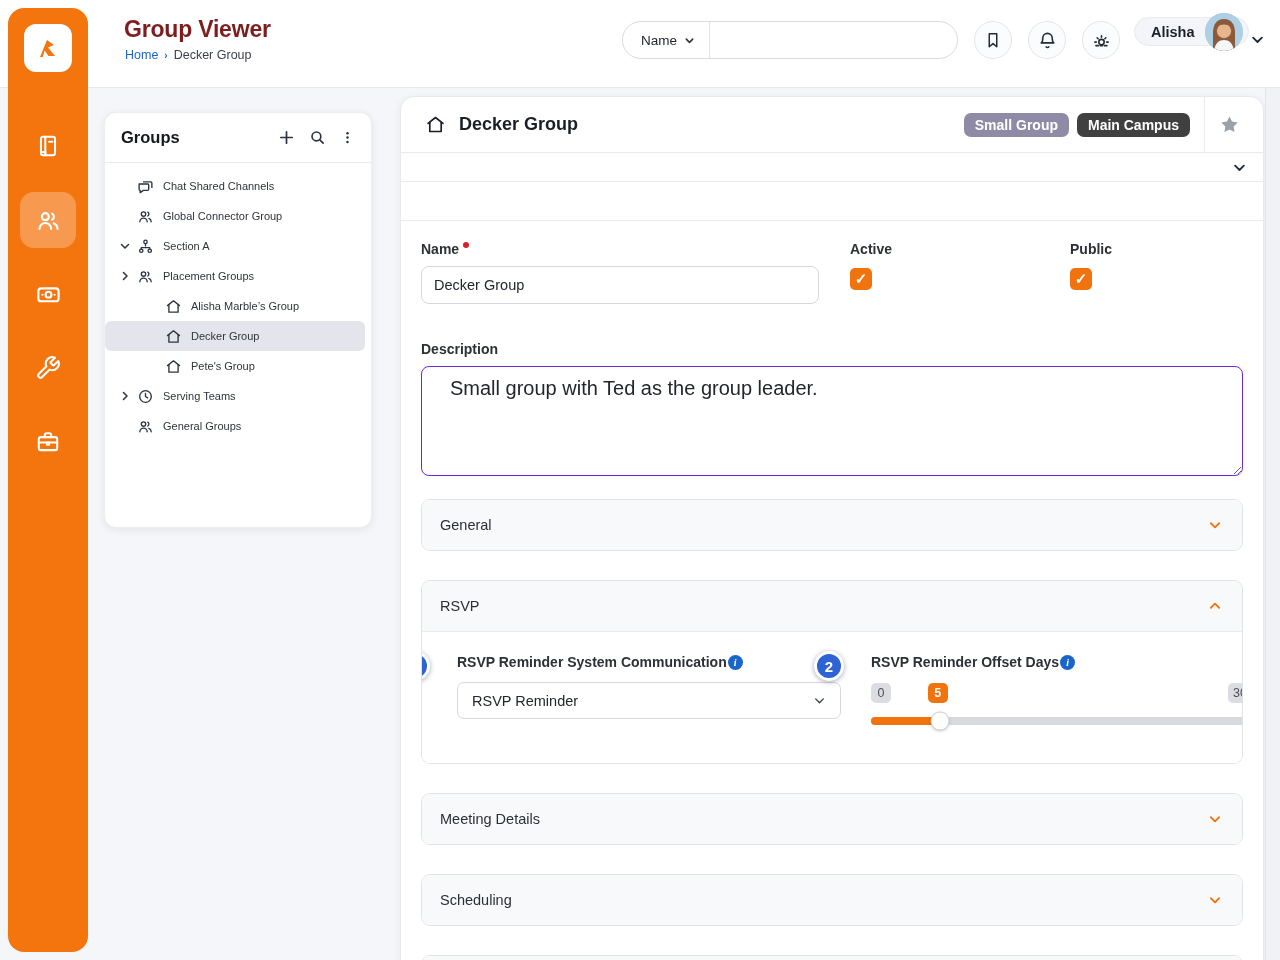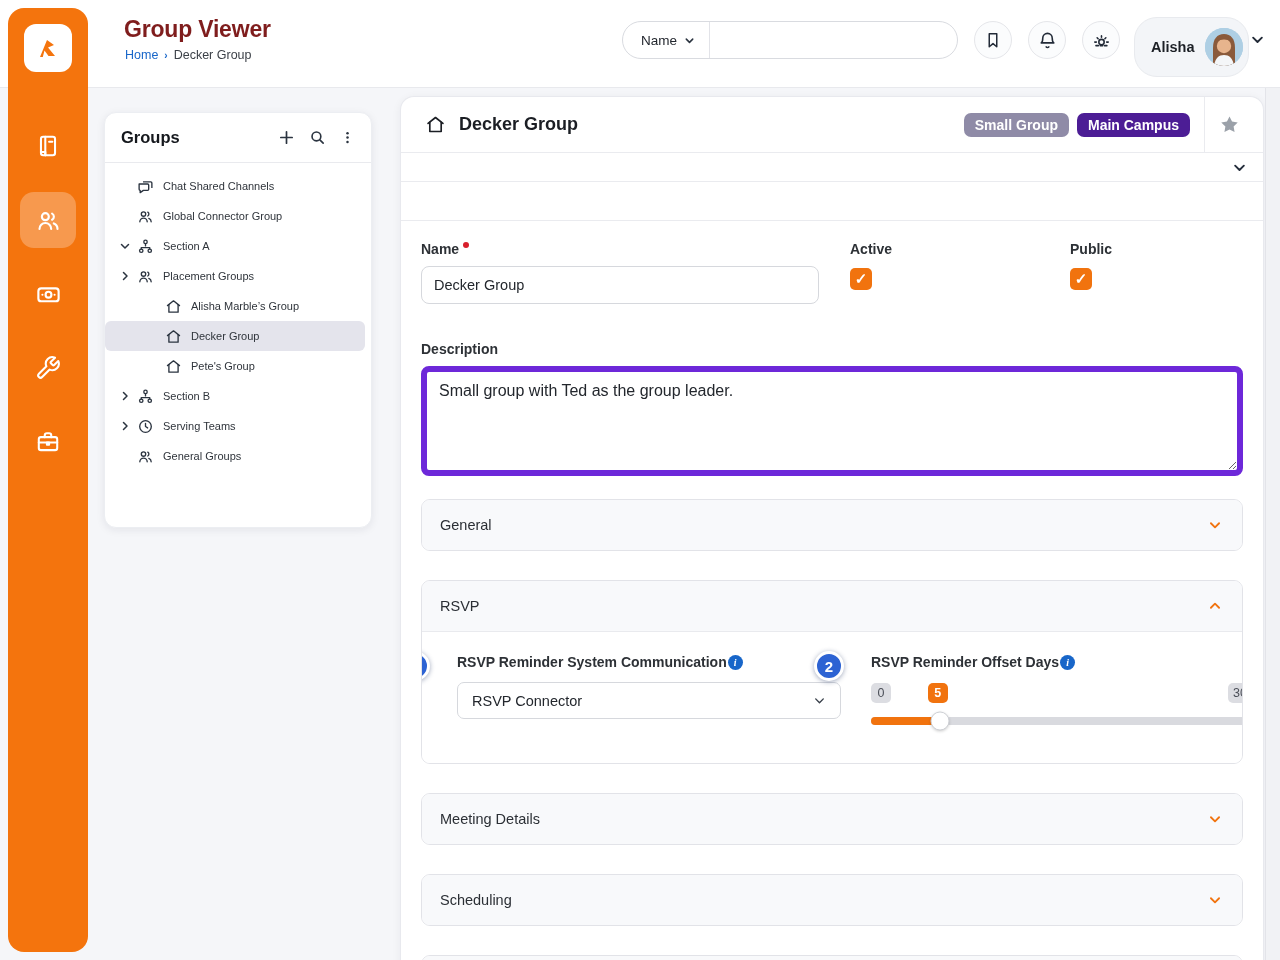--- a/index.html
+++ b/index.html
@@ -13,21 +13,21 @@
   .breadcrumb { position:absolute; left:125px; top:48px; font-size:12.5px; display:flex; gap:6px; align-items:center; }
   .breadcrumb .bc-home { color:#1866c9; cursor:pointer; }
   .breadcrumb .bc-sep { color:#1866c9; font-size:10px; font-weight:bold; }
   .breadcrumb .bc-cur { color:#3c4148; }
 
   .search-pill { position:absolute; left:622px; top:21px; width:336px; height:38px; background:#fff; border:1px solid #d9dbe0; border-radius:19px; display:flex; align-items:center; }
   .search-filter { display:flex; align-items:center; gap:7px; padding:0 14px 0 18px; height:100%; font-size:13.5px; color:#23272e; cursor:pointer; border-right:1px solid #e2e3e8; }
   .search-input { flex:1; border:none; outline:none; background:transparent; height:100%; padding:0 14px; font-size:13.5px; border-radius:0 19px 19px 0; }
 
   .icon-btn { position:absolute; top:21px; width:38px; height:38px; border-radius:50%; background:#fbfcfd; border:1px solid #e5e6ea; display:flex; align-items:center; justify-content:center; color:#232b38; cursor:pointer; }
-  .user-chip { position:absolute; left:1134px; top:17px; height:60px; padding:0 5px 0 16px; border-radius:23px; background:#f3f5f8; border:1px solid #e8eaee; display:flex; align-items:center; gap:10px; cursor:pointer; }
+  .user-chip { position:absolute; left:1134px; top:17px; height:29px; padding:0 5px 0 16px; border-radius:23px; background:#f3f5f8; border:1px solid #e8eaee; display:flex; align-items:center; gap:10px; cursor:pointer; }
   .user-name { font-size:14.5px; font-weight:bold; color:#1c2026; }
   .avatar { width:38px; height:38px; border-radius:50%; overflow:hidden; background:#aecfe4; }
   .user-caret { position:absolute; left:1250px; top:32px; color:#232b38; }
 
   
   .sidebar { position:absolute; left:8px; top:8px; width:80px; height:944px; background:#f4740d; border-radius:16px; z-index:5; }
   .logo { position:absolute; left:16px; top:16px; width:48px; height:48px; background:#fff; border-radius:12px; display:flex; align-items:center; justify-content:center; }
   .side-nav { position:absolute; left:0; top:110px; width:80px; display:flex; flex-direction:column; align-items:center; gap:18px; }
   .side-item { width:56px; height:56px; border-radius:14px; display:flex; align-items:center; justify-content:center; color:#ffffff; cursor:pointer; }
   .side-item.active { background:rgba(255,255,255,.27); }
@@ -59,21 +59,21 @@
   .star-btn { width:40px; display:flex; justify-content:center; color:#9ba1a9; cursor:pointer; }
   .collapse-strip { height:29px; display:flex; align-items:center; justify-content:flex-end; padding-right:16px; border-bottom:1px solid #eaebef; color:#252e3c; cursor:pointer; }
   .empty-strip { height:39px; border-bottom:1px solid #eaebef; }
 
   .form-area { padding:20px; }
   .f-label { font-size:14px; font-weight:bold; color:#2d3136; display:flex; align-items:center; gap:4px; }
   .req-dot { width:6px; height:6px; background:#d81f2c; border-radius:50%; margin-top:-8px; }
   .text-input { width:398px; height:38px; border:1px solid #d6d8dd; border-radius:8px; padding:0 12px; font-size:14.5px; color:#23272d; font-family:"Liberation Sans",sans-serif; outline:none; background:#fff; }
   .cb-group { position:absolute; top:0; }
   .checkbox { width:22px; height:22px; background:#f1730e; border-radius:5px; margin-top:11px; display:flex; align-items:center; justify-content:center; color:#fff; font-size:15px; font-weight:bold; cursor:pointer; }
-  .desc-area { width:100%; height:110px; border:6px solid #6d28d9; border-radius:8px; padding:10px 12px; font-size:16px; color:#23272d; font-family:"Liberation Sans",sans-serif; resize:vertical; outline:none; }
+  .desc-area { width:100%; height:110px; border:1px solid #6d28d9; border-radius:8px; padding:10px 28px; font-size:20px; color:#23272d; font-family:"Liberation Sans",sans-serif; resize:vertical; outline:none; }
 
   .section-card { border:1px solid #e2e3e8; border-radius:9px; background:#fff; margin:0 0 29px 0; overflow:hidden; }
   .section-head { height:50px; background:#f8f9fb; display:flex; align-items:center; justify-content:space-between; padding:0 20px 0 18px; cursor:pointer; }
   .section-label { font-size:14.5px; color:#2b2f35; }
   .section-chev { color:#f1730e; display:flex; }
   .section-body { background:#fff; border-top:1px solid #e9eaee; position:relative; height:132px; }
 
   .rsvp-col1 { position:absolute; left:35px; top:22px; width:384px; }
   .rsvp-col2 { position:absolute; left:449px; top:22px; width:381px; }
   .field-label-row { display:flex; align-items:center; gap:1px; font-size:14px; font-weight:bold; color:#2d3136; }
@@ -313,36 +313,20 @@
         <span>Pete's Group</span>
       </div>
       <div class="tree-row tr-lvl1 has-chev">
         <span class="chev">
             <svg width="12" height="12" viewBox="0 0 24 24" fill="none" stroke="currentColor" stroke-width="3" stroke-linecap="round" stroke-linejoin="round">
               <polyline points="9 5 16 12 9 19"></polyline>
             </svg>
           </span>
         <span class="ticon">
             <svg width="17" height="17" viewBox="0 0 24 24" fill="none" stroke="currentColor" stroke-width="1.9" stroke-linecap="round" stroke-linejoin="round">
-              <circle cx="12" cy="5.5" r="2.4"></circle>
-              <circle cx="6" cy="18" r="2.4"></circle>
-              <circle cx="18" cy="18" r="2.4"></circle>
-              <path d="M12 8v3.2M6 15.6v-2.1h12v2.1"></path>
-            </svg>
-          </span>
-        <span>Section B</span>
-      </div>
-      <div class="tree-row tr-lvl1 has-chev">
-        <span class="chev">
-            <svg width="12" height="12" viewBox="0 0 24 24" fill="none" stroke="currentColor" stroke-width="3" stroke-linecap="round" stroke-linejoin="round">
-              <polyline points="9 5 16 12 9 19"></polyline>
-            </svg>
-          </span>
-        <span class="ticon">
-            <svg width="17" height="17" viewBox="0 0 24 24" fill="none" stroke="currentColor" stroke-width="1.9" stroke-linecap="round" stroke-linejoin="round">
               <circle cx="12" cy="12" r="8.2"></circle>
               <path d="M12 7.5V12l3 2"></path>
             </svg>
           </span>
         <span>Serving Teams</span>
       </div>
       <div class="tree-row tr-lvl1">
         <span class="ticon">
             <svg width="17" height="17" viewBox="0 0 24 24" fill="none" stroke="currentColor" stroke-width="1.9" stroke-linecap="round">
               <circle cx="9.2" cy="8.6" r="3.1"></circle>
@@ -359,21 +343,21 @@
   <div class="main-card">
     <div class="detail-head">
       <div class="detail-title-wrap">
         <svg width="21" height="21" viewBox="0 0 24 24" fill="none" stroke="currentColor" stroke-width="1.9" stroke-linecap="round" stroke-linejoin="round">
             <path d="M3.5 10.8 12 4l8.5 6.8"></path>
             <path d="M5.5 9.5V20h13V9.5"></path>
           </svg>
         <span class="detail-title">Decker Group</span>
       </div>
       <span class="badge" style="background:#8f8ba7">Small Group</span>
-      <span class="badge" style="background:#4c1d95">Main Campus</span>
+      <span class="badge" style="background:#404040">Main Campus</span>
       <span class="head-div"></span>
       <span class="star-btn">
         <svg width="21" height="21" viewBox="0 0 24 24" fill="currentColor">
             <path d="M12 2.8l2.9 5.9 6.5.9-4.7 4.6 1.1 6.5L12 17.6l-5.8 3.1 1.1-6.5L2.6 9.6l6.5-.9z"></path>
           </svg>
       </span>
     </div>
 
     <div class="collapse-strip">
       <svg width="15" height="15" viewBox="0 0 24 24" fill="none" stroke="currentColor" stroke-width="3" stroke-linecap="round" stroke-linejoin="round">
@@ -429,21 +413,21 @@
         <div class="section-body">
           <div class="callout" style="left:-22px; top:19px;">1</div>
           <div class="callout" style="left:392px; top:19px;">2</div>
 
           <div class="rsvp-col1">
             <div class="field-label-row">
               <span>RSVP Reminder System Communication</span>
               <span class="info-dot">i</span>
             </div>
             <div class="select-box">
-              <span>RSVP Connector</span>
+              <span>RSVP Reminder</span>
               <span class="sel-chev">
                   <svg width="13" height="13" viewBox="0 0 24 24" fill="none" stroke="currentColor" stroke-width="2.6" stroke-linecap="round" stroke-linejoin="round">
                     <polyline points="5 9 12 16 19 9"></polyline>
                   </svg>
                 </span>
             </div>
           </div>
 
           <div class="rsvp-col2">
             <div class="field-label-row">

